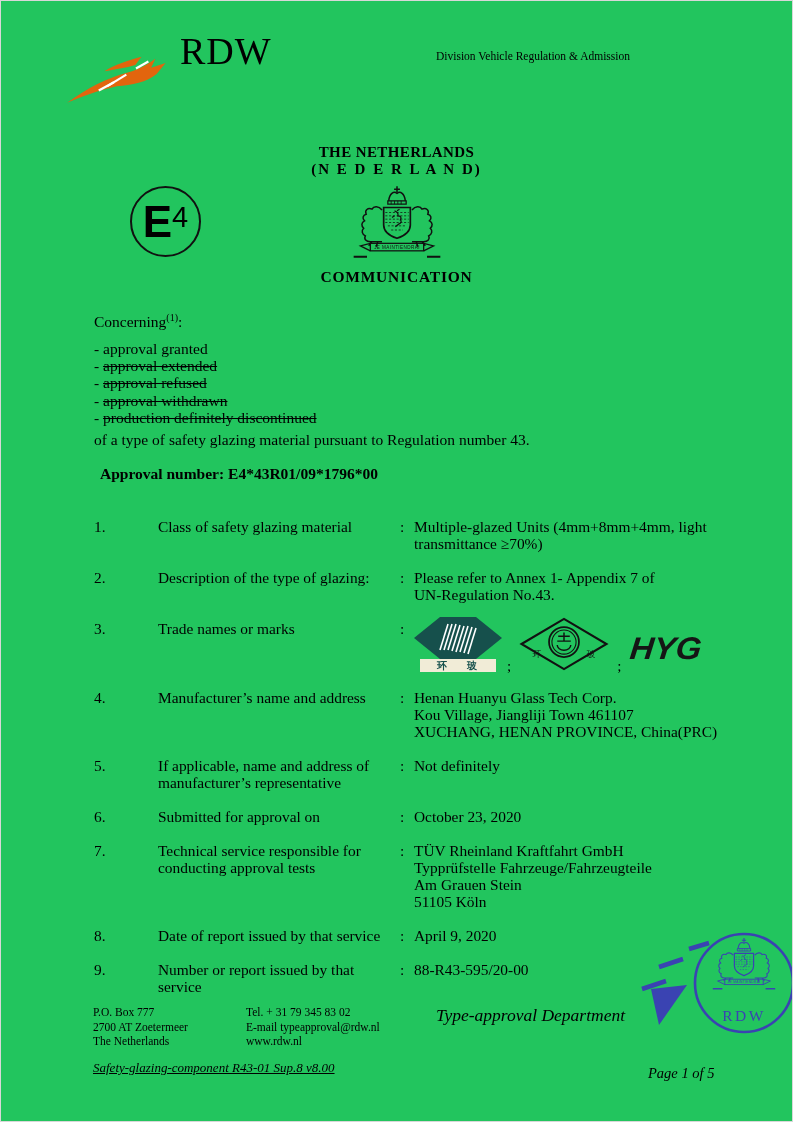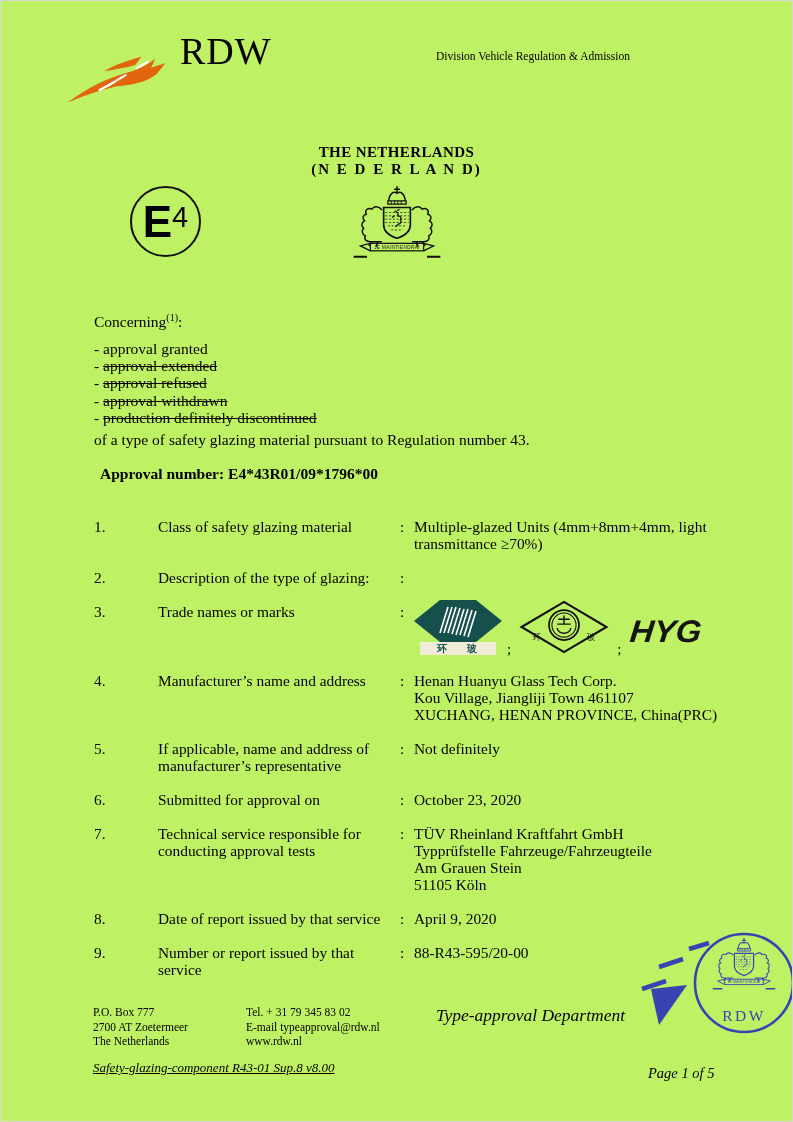--- a/index.html
+++ b/index.html
@@ -1,16 +1,16 @@
 <!DOCTYPE html>
 <html><head>
 <meta charset="utf-8">
 <style>
   html,body{margin:0;padding:0;background:#fff;}
-  .page{position:relative;width:793px;height:1122px;background:#bef264;
+  .page{position:relative;width:793px;height:1122px;background:#22c55e;
         font-family:"Liberation Serif",serif;color:#000;overflow:hidden;
         border:1px solid #d8d8d8;box-sizing:border-box;}
   
   .brand-logo{position:absolute;left:62px;top:44px;width:106px;height:62px;}
   .brand-word{position:absolute;left:179px;top:28px;font-size:38px;letter-spacing:1px;}
   .division{position:absolute;left:435px;top:49px;font-size:11.5px;}
   
   .country{position:absolute;left:0;top:143px;width:100%;text-align:center;
            font-size:15px;font-weight:bold;letter-spacing:.4px;line-height:17px;}
   .country-native{font-weight:bold;letter-spacing:2px;}
@@ -99,20 +99,21 @@
 
   <div class="e-mark">
     <span class="big">E</span>
     <span class="small">4</span>
   </div>
 
   <svg class="coa-main" width="100" height="80" viewBox="0 0 120 96">
     <use href="#coa"></use>
   </svg>
 
+  <div class="communication">COMMUNICATION</div>
 
   <div class="concerning">
     <span>Concerning</span><sup>(1)</sup><span>:</span>
   </div>
 
   <div class="options">
     <div class="opt"><span>-</span> <span class="s">approval granted</span></div>
     <div class="opt struck"><span>-</span> <span class="s">approval extended</span></div>
     <div class="opt struck"><span>-</span> <span class="s">approval refused</span></div>
     <div class="opt struck"><span>-</span> <span class="s">approval withdrawn</span></div>
@@ -139,20 +140,24 @@
           <div>transmittance ≥70%)</div>
       </div>
     </div>
 
     <div class="row">
       <div class="num">2.</div>
       <div class="lbl">
           <div>Description of the type of glazing:</div>
         </div>
       <div class="col">:</div>
+      <div class="val">
+        <div>Please refer to Annex 1- Appendix 7 of</div>
+          <div>UN-Regulation No.43.</div>
+      </div>
     </div>
 
     <div class="row">
       <div class="num">3.</div>
       <div class="lbl">
           <div>Trade names or marks</div>
         </div>
       <div class="col">:</div>
       <div class="val">
         <div class="marks">

